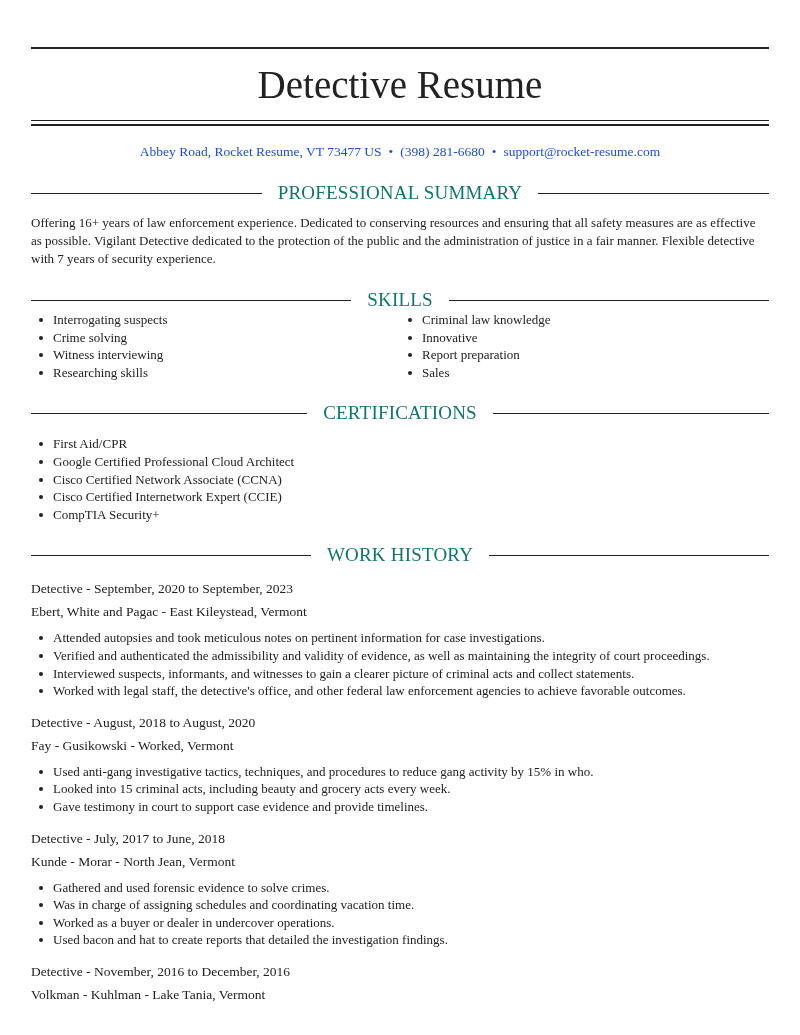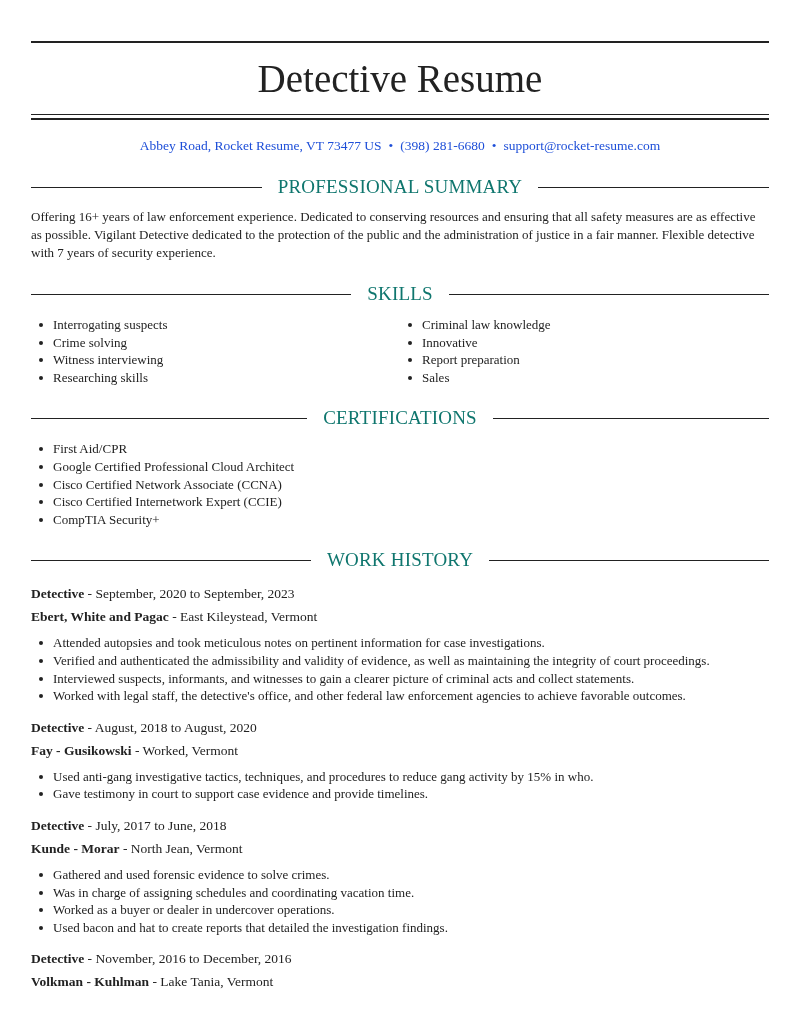--- a/index.html
+++ b/index.html
@@ -1,21 +1,21 @@
 <!DOCTYPE html>
 <html><head>
 <meta charset="utf-8">
 <style>
   html, body { margin: 0; padding: 0; background: #ffffff; }
   body {
     width: 800px; height: 1035px; overflow: hidden;
     font-family: "Liberation Serif", "DejaVu Serif", serif;
     color: #222222;
   }
-  .page { position: relative; padding: 10px 31px; }
+  .page { position: relative; padding: 16px 31px; }
   .top-rule { margin-top: 31px; height: 0; border-top: 2px solid #222; }
   .title {
     text-align: center; font-size: 39px; line-height: 44px;
     margin: 14px 0 0 0; font-weight: normal; color: #222;
   }
   .double-rule { margin-top: 13px; height: 3px; border-top: 1px solid #222; border-bottom: 2px solid #222; }
   .contact {
     text-align: center; font-size: 13.5px; margin-top: 17px; line-height: 18px; color: #1d4ed8;
   }
   .contact .sep { margin: 0 7px; }
@@ -28,28 +28,28 @@
   }
   .summary {
     font-size: 13px; line-height: 18px; margin-top: 10px; color: #222;
   }
   ul { margin: 0; padding: 0 0 0 22px; list-style: none; }
   li { position: relative; font-size: 13px; line-height: 17.6px; color: #222; }
   li::before {
     content: ""; position: absolute; left: -14px; top: 7px;
     width: 4px; height: 4px; border-radius: 50%; background: #222;
   }
-  .skills { display: flex; margin-top: 11px; }
+  .skills { display: flex; }
   .skills ul { flex: 1; }
   .certs { margin-top: 11px; }
   .job { margin-top: 13px; }
   .job + .job { }
   .job-line { font-size: 13.5px; line-height: 19px; color: #222; }
   .job-line + .job-line { margin-top: 4px; }
-  .job-line b { font-weight: bold; }
+  .job-line b { font-weight: normal; }
   .job ul { margin-top: 8px; }
 </style>
 </head>
 <body>
 
 <div class="page">
   <div class="top-rule"></div>
   <h1 class="title">Detective Resume</h1>
   <div class="double-rule"></div>
 
@@ -112,20 +112,21 @@
       <li>Interviewed suspects, informants, and witnesses to gain a clearer picture of criminal acts and collect statements.</li>
       <li>Worked with legal staff, the detective's office, and other federal law enforcement agencies to achieve favorable outcomes.</li>
     </ul>
   </div>
 
   <div class="job">
     <div class="job-line"><b>Detective</b><span> - </span><span>August, 2018 to August, 2020</span></div>
     <div class="job-line"><b>Fay - Gusikowski</b><span> - </span><span>Worked, Vermont</span></div>
     <ul>
       <li>Used anti-gang investigative tactics, techniques, and procedures to reduce gang activity by 15% in who.</li>
+      <li>Looked into 15 criminal acts, including beauty and grocery acts every week.</li>
       <li>Gave testimony in court to support case evidence and provide timelines.</li>
     </ul>
   </div>
 
   <div class="job">
     <div class="job-line"><b>Detective</b><span> - </span><span>July, 2017 to June, 2018</span></div>
     <div class="job-line"><b>Kunde - Morar</b><span> - </span><span>North Jean, Vermont</span></div>
     <ul>
       <li>Gathered and used forensic evidence to solve crimes.</li>
       <li>Was in charge of assigning schedules and coordinating vacation time.</li>

